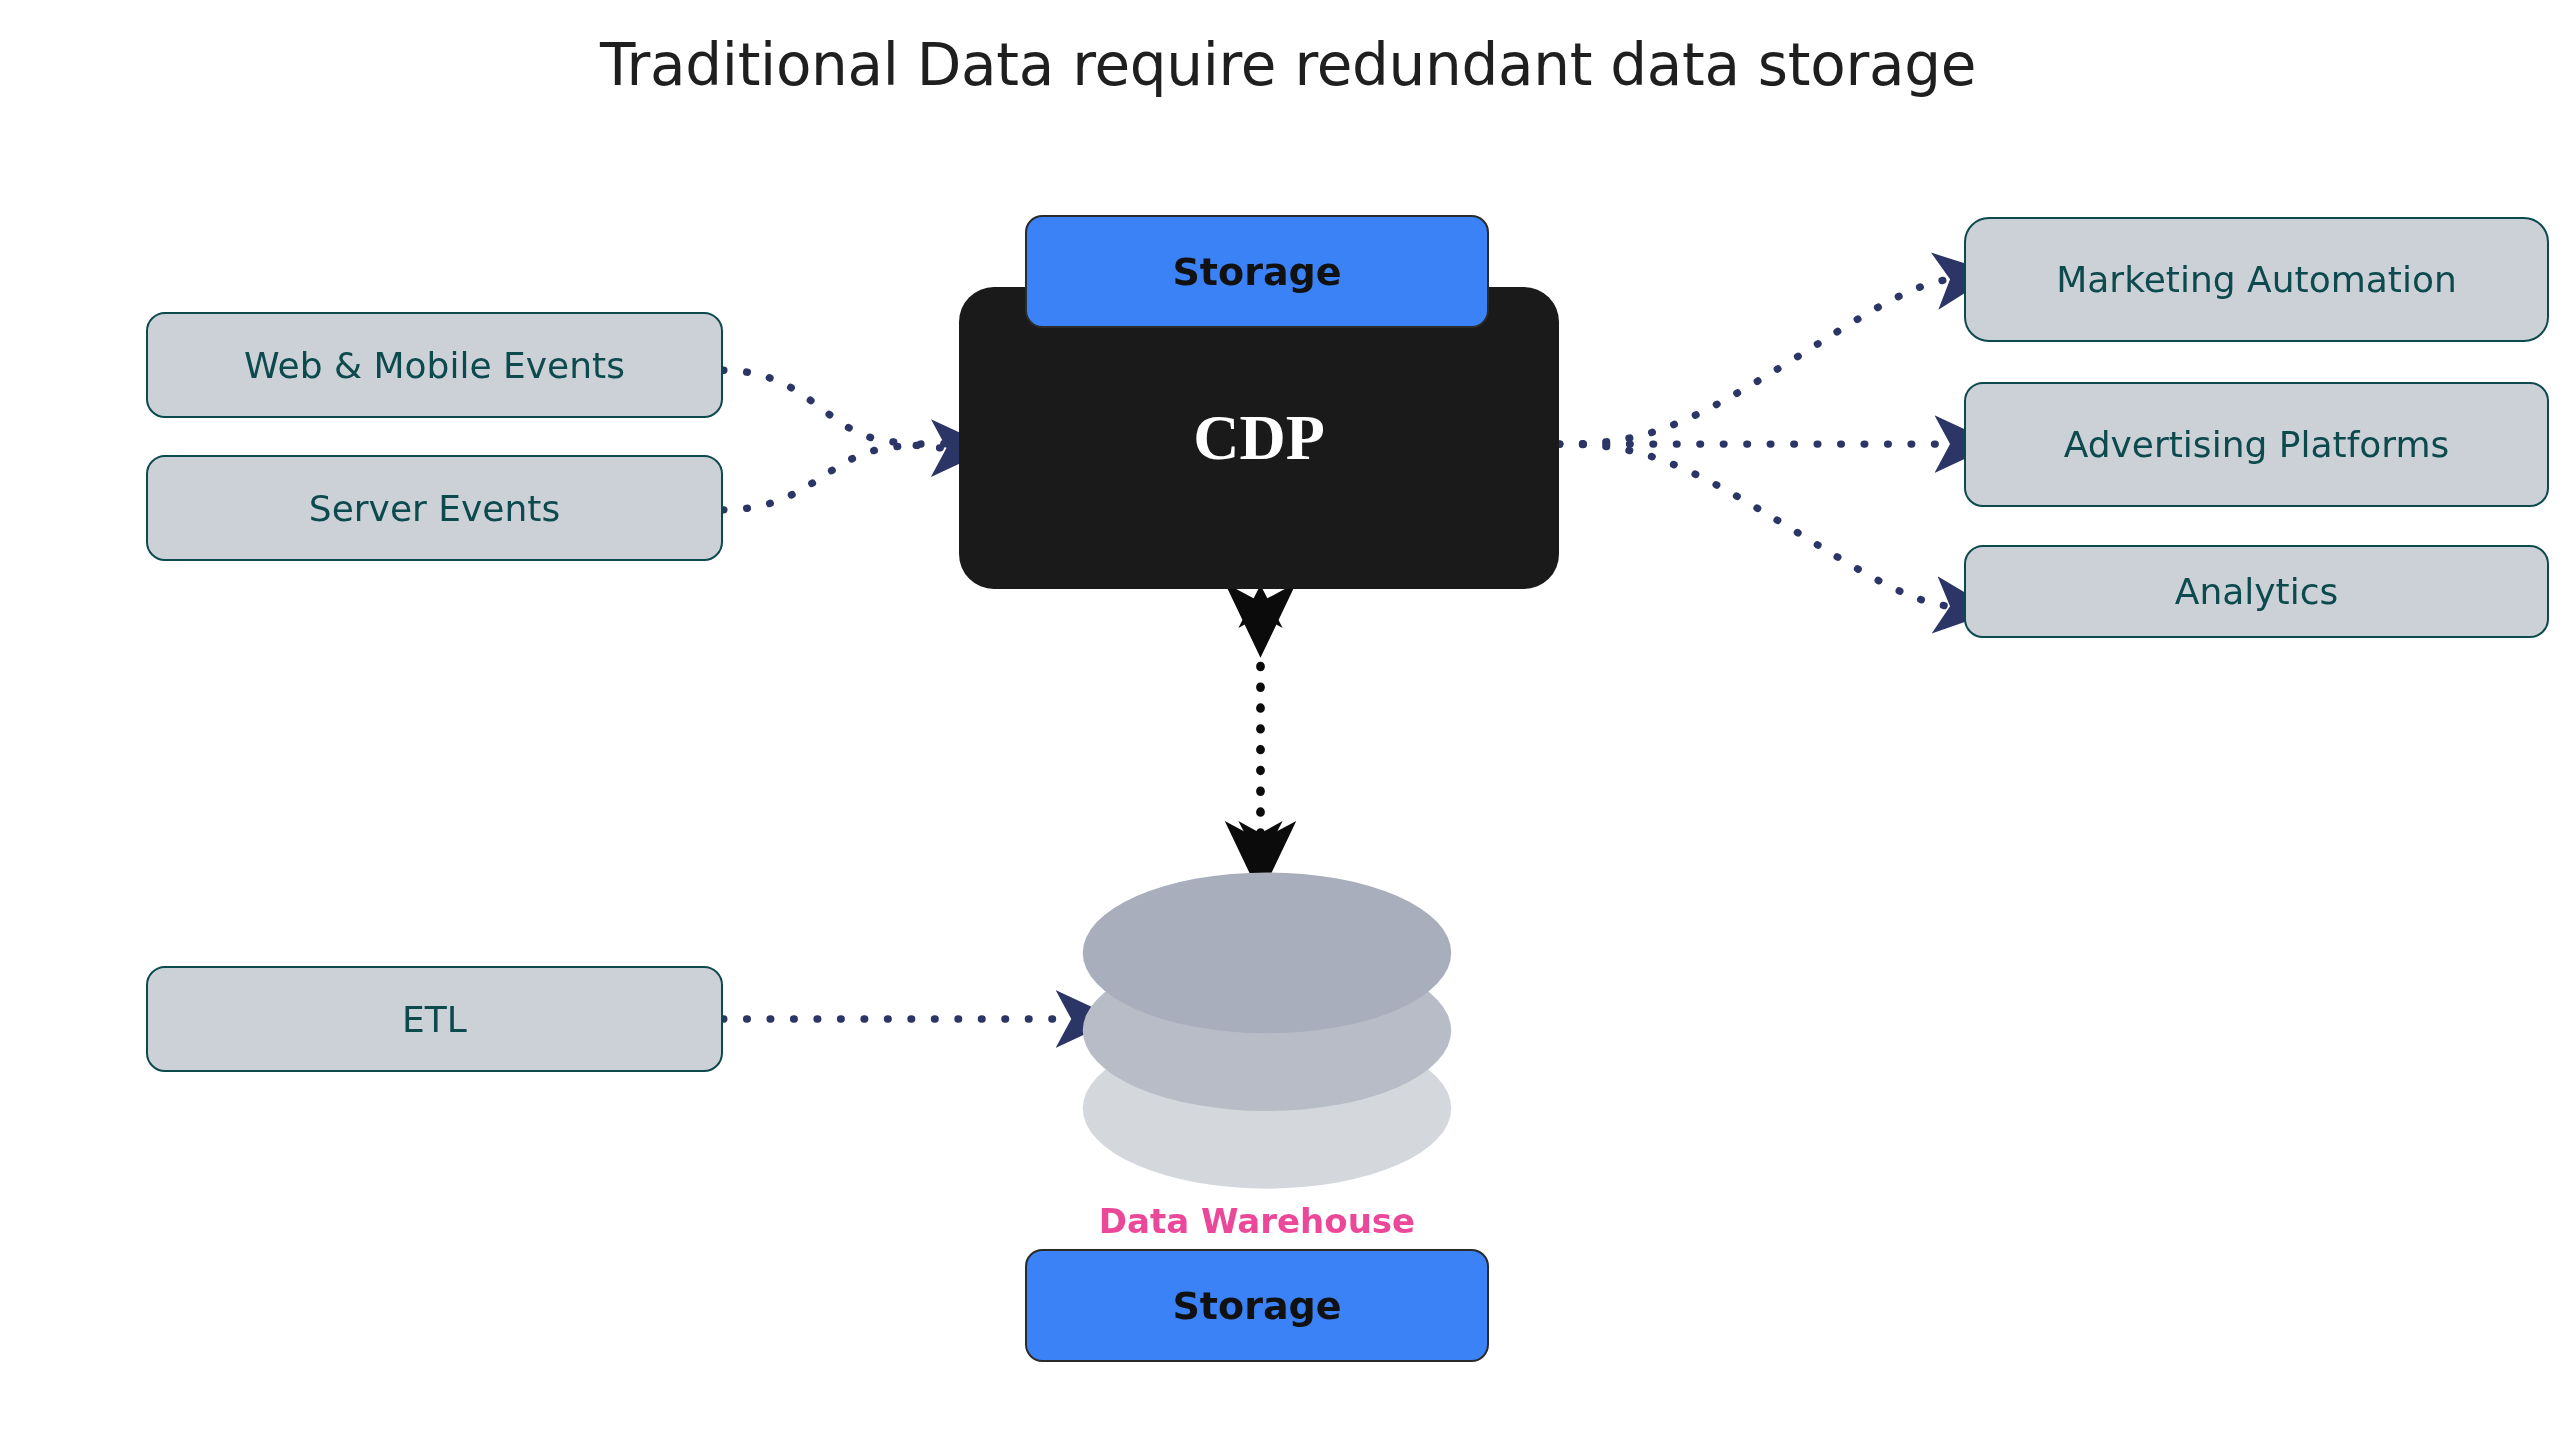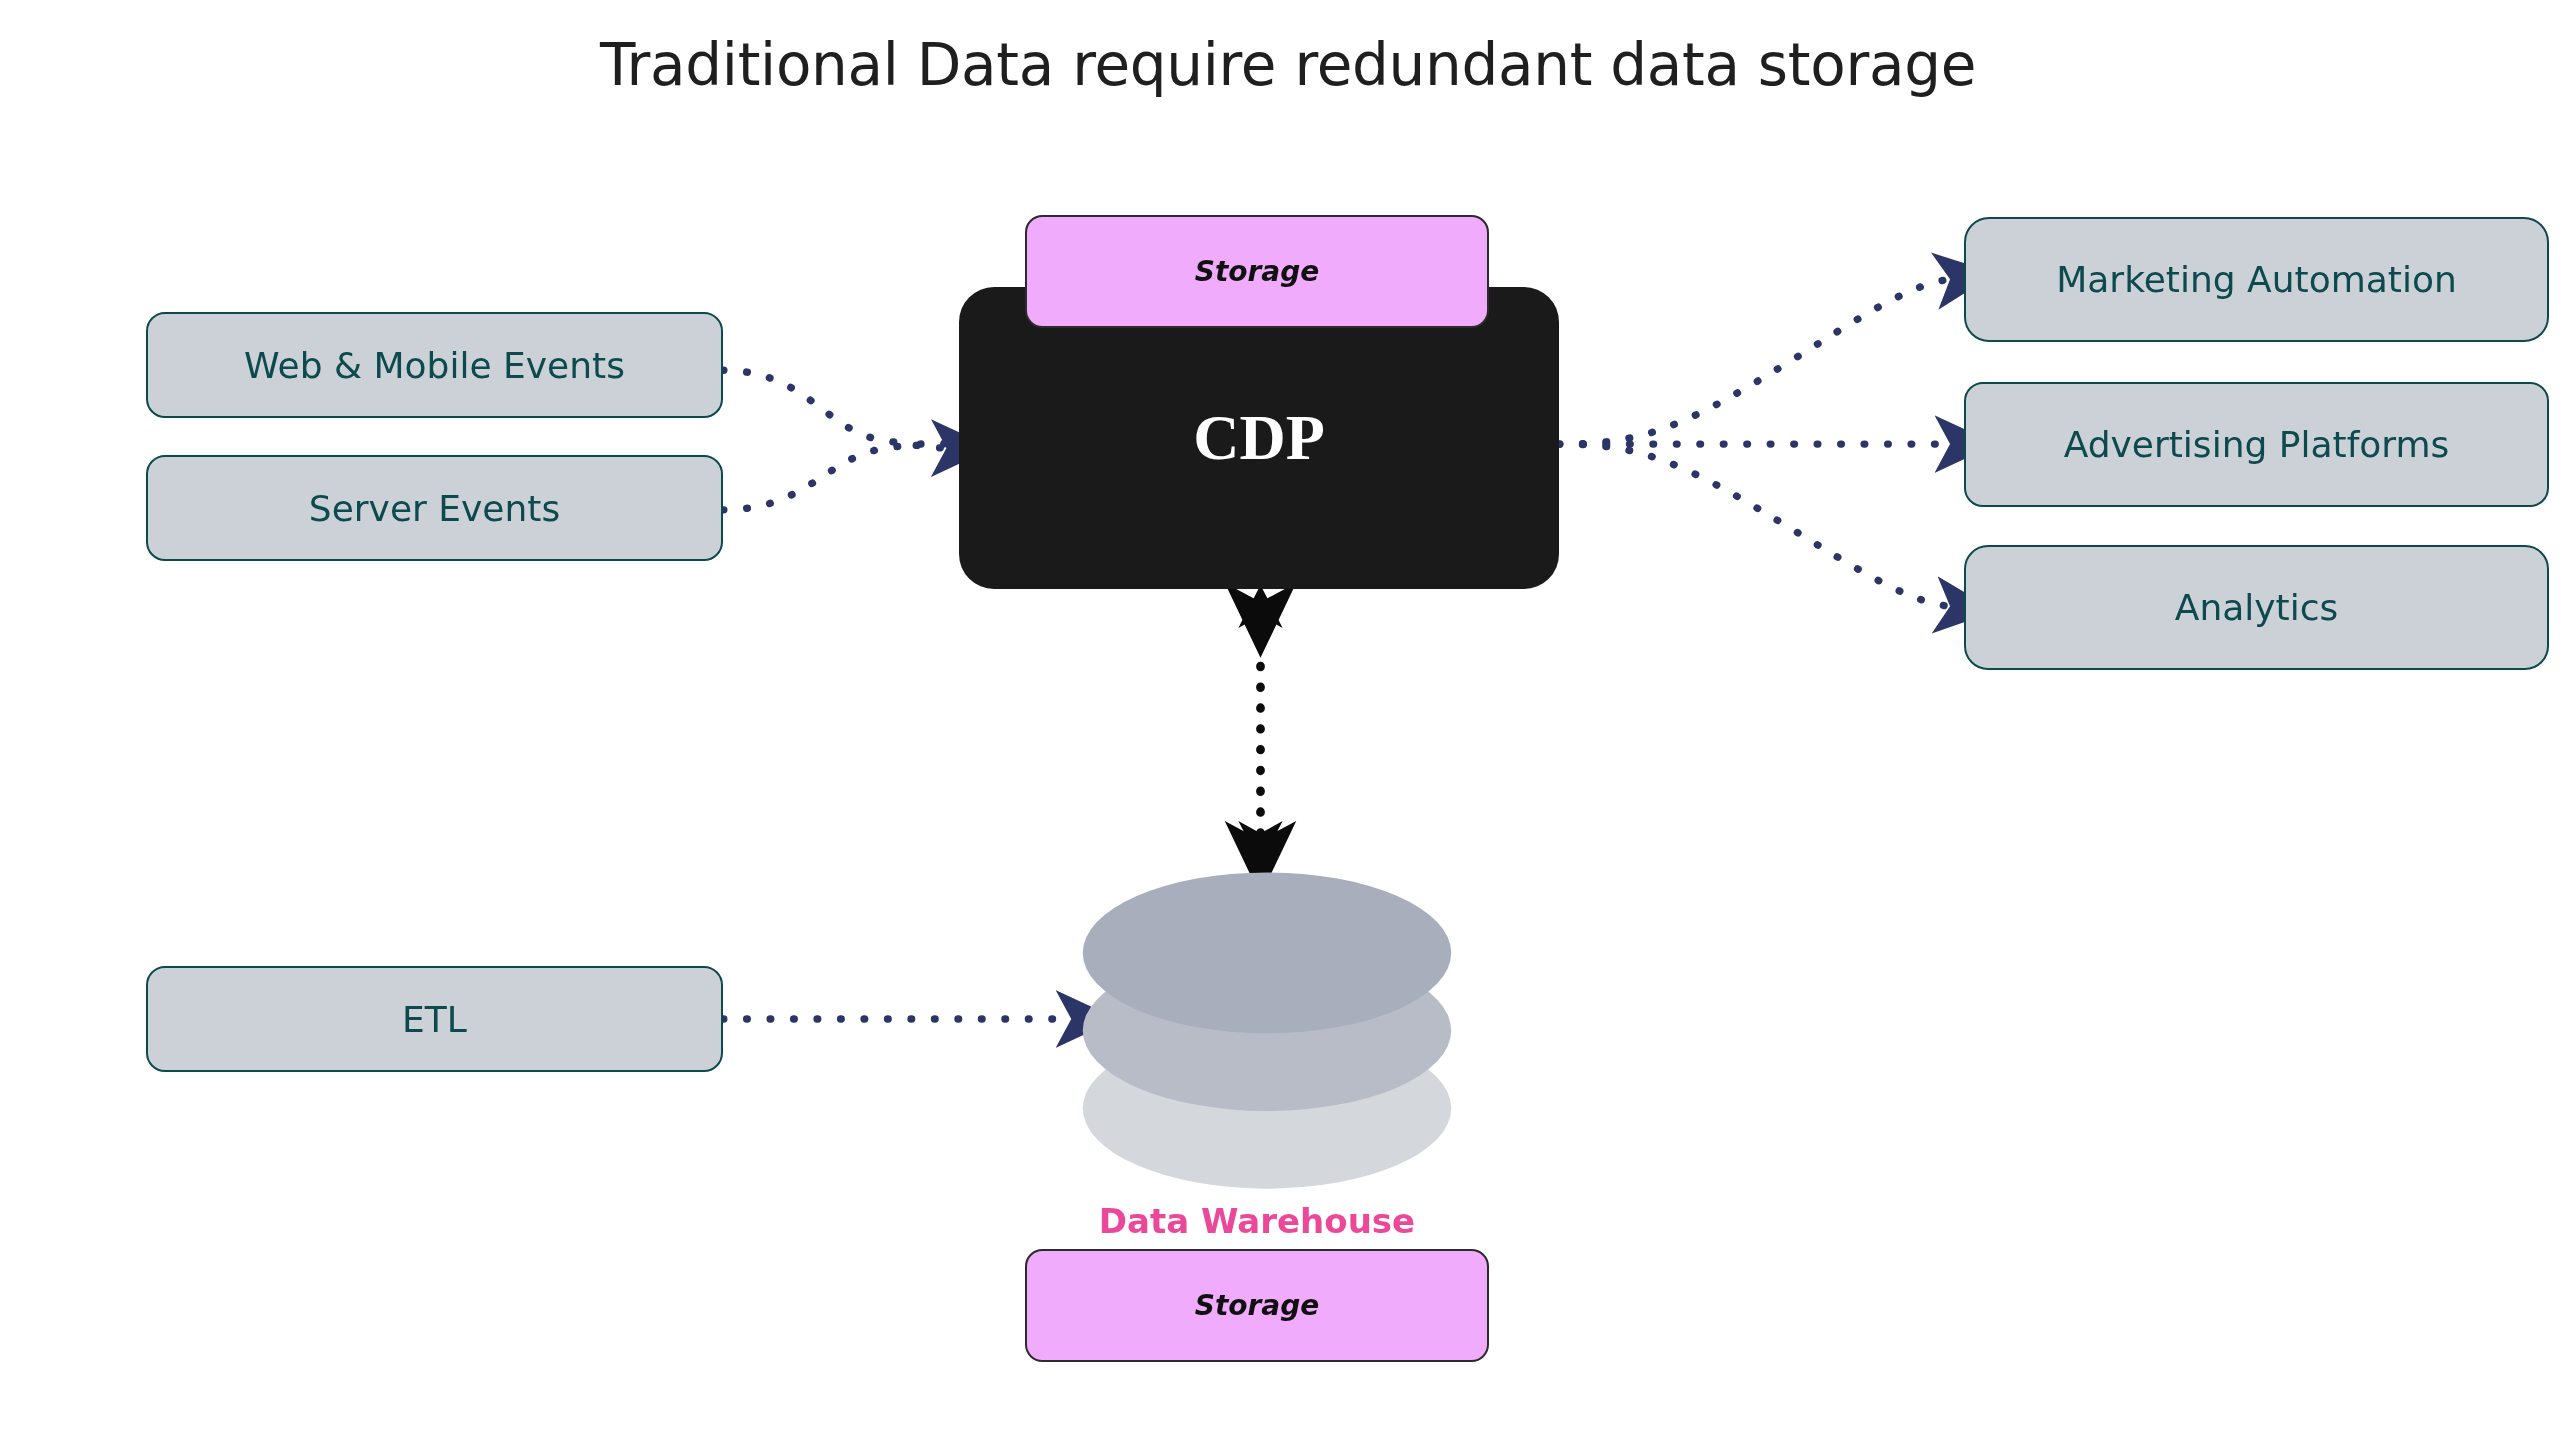--- a/index.html
+++ b/index.html
@@ -62,32 +62,31 @@
     justify-content: center;
     color: #ffffff;
     font-size: 64px;
     font-weight: 700;
     font-family: Liberation Serif, serif;
     z-index: 3;
   }
   .storage-badge {
     position: absolute;
     box-sizing: border-box;
-    background: #f0abfc;
+    background: #3b82f6;
     border: 2px solid #2b2b2b;
     border-radius: 17.4px;
     display: flex;
     align-items: center;
     justify-content: center;
     color: #111111;
-    font-size: 28px;
+    font-size: 38px;
     font-weight: 700;
     font-family: "DejaVu Sans", "Liberation Sans", sans-serif;
     z-index: 4;
-    font-style: italic;
   }
   .dw-label {
     position: absolute;
     text-align: center;
     color: #ec4899;
     font-size: 34px;
     font-weight: 700;
     font-family: "DejaVu Sans", "Liberation Sans", sans-serif;
     z-index: 4;
   }
@@ -169,18 +168,18 @@
   </div>
 
   <div class="node-box" style="left:1964px; top:217px; width:585px; height:125px;border-radius:25px;">
     <span>Marketing Automation</span>
   </div>
 
   <div class="node-box" style="left:1964px; top:382px; width:585px; height:125px;">
     <span>Advertising Platforms</span>
   </div>
 
-  <div class="node-box" style="left:1964px; top:545px; width:585px; height:125px;border-radius:24px;">
+  <div class="node-box" style="left:1964px; top:545px; width:585px; height:93px;">
     <span>Analytics</span>
   </div>
 
 </div>
 
 
 </body></html>

